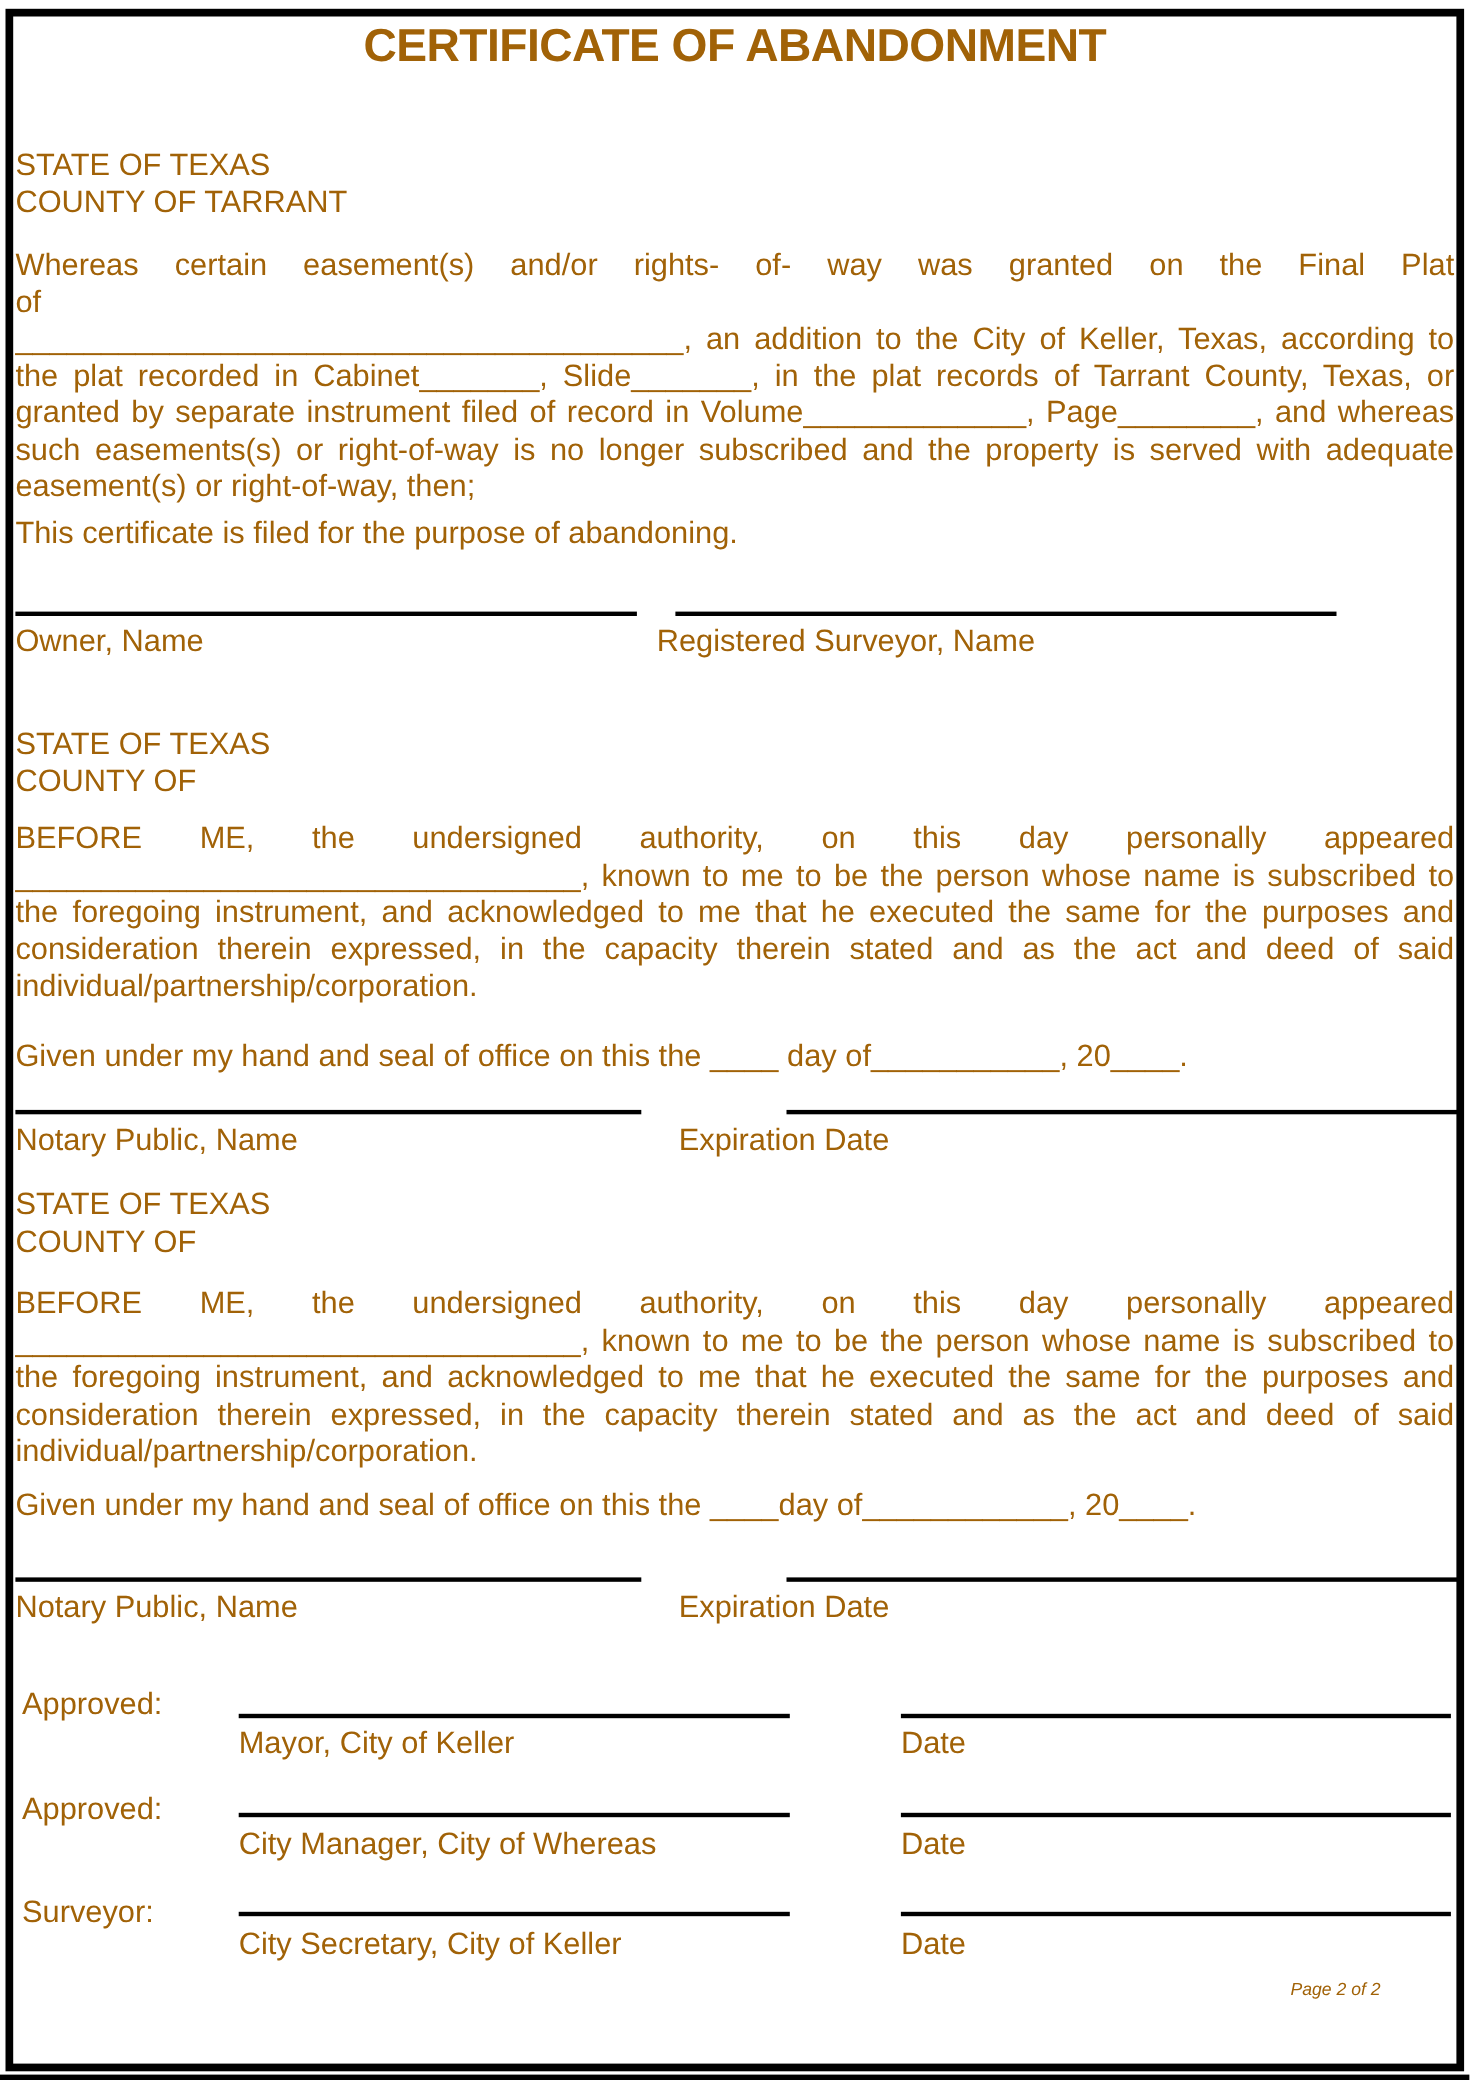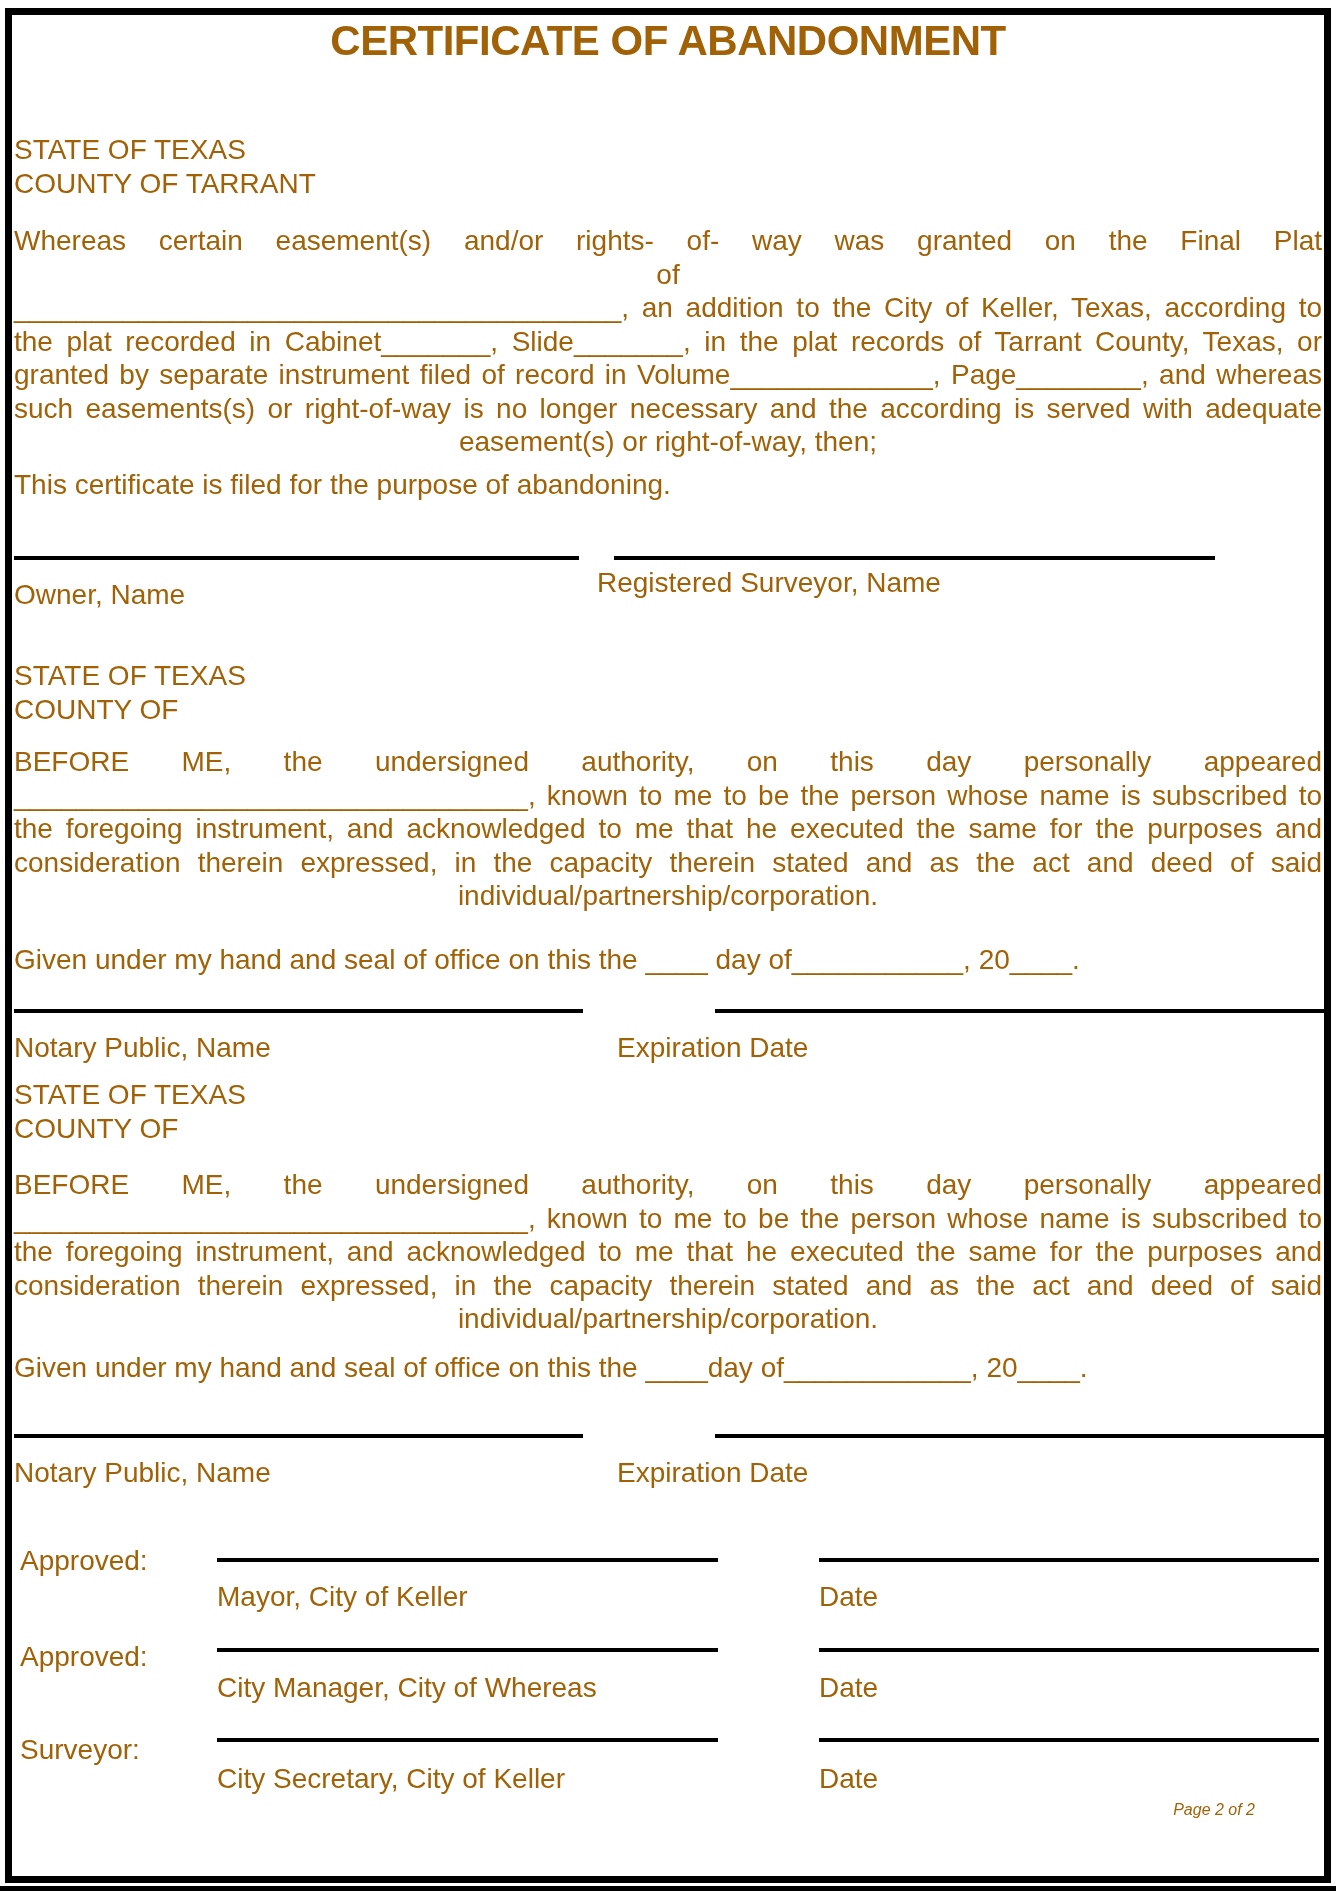--- a/index.html
+++ b/index.html
@@ -41,31 +41,31 @@
     top: 18px;
     left: 12px;
     width: 1312px;
     text-align: center;
     font-size: 42px;
     font-weight: bold;
     line-height: 46px;
     letter-spacing: -0.5px;
   }
   .textblock { left: 14px; width: 1308px; }
-  .pline { text-align: center; }
+  .pline { text-align: left; }
   .pline.stretch {
     text-align: justify;
     text-align-last: justify;
   }
   .sigline {
     position: absolute;
     height: 4px;
     background: #000000;
   }
-  .label { position: absolute; white-space: nowrap; margin-top: 12px; }
+  .label { position: absolute; white-space: nowrap; }
   .page-number {
     position: absolute;
     top: 1798px;
     right: 109px;
     font-size: 16px;
     line-height: 24px;
     font-style: italic;
   }
 </style>
 </head>
@@ -81,21 +81,21 @@
     <div>STATE OF TEXAS</div>
     <div>COUNTY OF TARRANT</div>
   </div>
 
   <div class="abs textblock" style="top:224px;">
       <div class="pline stretch">Whereas certain easement(s) and/or rights- of- way was granted on the Final Plat</div>
       <div class="pline">of</div>
       <div class="pline stretch">_______________________________________, an addition to the City of Keller, Texas, according to</div>
       <div class="pline stretch">the plat recorded in Cabinet_______, Slide_______, in the plat records of Tarrant County, Texas, or</div>
       <div class="pline stretch">granted by separate instrument filed of record in Volume_____________, Page________, and whereas</div>
-      <div class="pline stretch">such easements(s) or right-of-way is no longer necessary and the according is served with adequate</div>
+      <div class="pline stretch">such easements(s) or right-of-way is no longer subscribed and the property is served with adequate</div>
       <div class="pline">easement(s) or right-of-way, then;</div>
     </div>
 
   <div class="abs textblock" style="top:468px;">This certificate is filed for the purpose of abandoning.</div>
 
   <div class="sigline" style="left:14px; top:556px; width:565px;"></div>
   <div class="label" style="left:14px; top:566px;">Owner, Name</div>
   <div class="sigline" style="left:614px; top:556px; width:601px;"></div>
   <div class="abs" style="left:597px; top:566px; width:710px;">
     <div>Registered Surveyor, Name</div>

